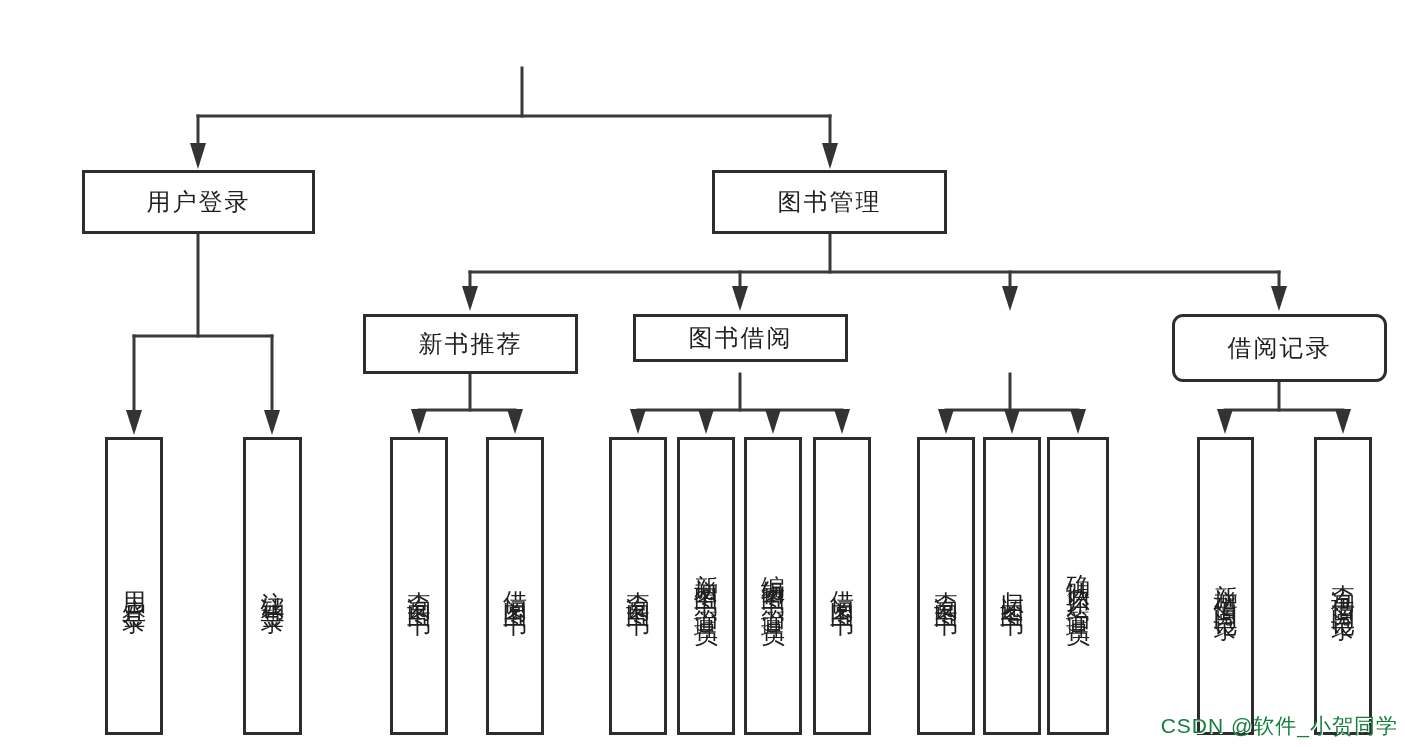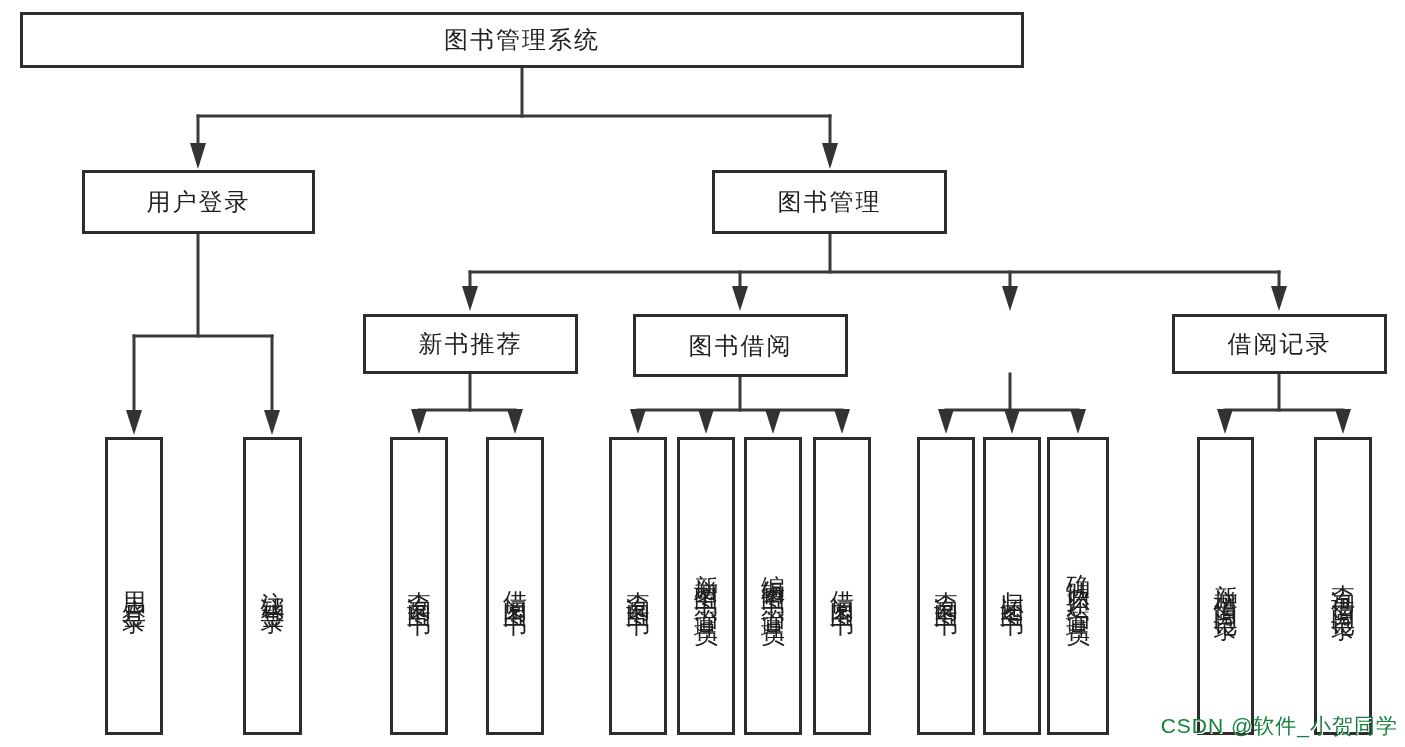--- a/index.html
+++ b/index.html
@@ -102,28 +102,27 @@
       <polygon points="765,409 781,409 773,434"></polygon>
       <polygon points="834,409 850,409 842,434"></polygon>
       <polygon points="938,409 954,409 946,434"></polygon>
       <polygon points="1004,409 1020,409 1012,434"></polygon>
       <polygon points="1070,409 1086,409 1078,434"></polygon>
       <polygon points="1217,409 1233,409 1225,434"></polygon>
       <polygon points="1335,409 1351,409 1343,434"></polygon>
     </g>
   </svg>
 
-  <div class="node" style="left:20px; top:12px; width:1004px; height:56px;">图书管理系统</div>
 
   <div class="node" style="left:82px; top:170px; width:233px; height:64px;">用户登录</div>
   <div class="node" style="left:712px; top:170px; width:235px; height:64px;">图书管理</div>
 
   <div class="node" style="left:363px; top:314px; width:215px; height:60px;">新书推荐</div>
-  <div class="node" style="left:633px; top:314px; width:215px; height:63px;">图书借阅</div>
-  <div class="node" style="left:1172px; top:314px; width:215px; height:60px;">借阅记录</div>
+  <div class="node" style="left:633px; top:314px; width:215px; height:48px;">图书借阅</div>
+  <div class="node" style="left:1172px; top:314px; width:215px; height:68px;border-radius:11px;">借阅记录</div>
 
   <div class="node leaf" style="left:105px; top:437px; width:58px; height:298px;">用户登录</div>
   <div class="node leaf" style="left:243px; top:437px; width:59px; height:298px;">注销登录</div>
 
   <div class="node leaf" style="left:390px; top:437px; width:58px; height:298px;">查询图书</div>
   <div class="node leaf" style="left:486px; top:437px; width:58px; height:298px;">借阅图书</div>
 
   <div class="node leaf" style="left:609px; top:437px; width:58px; height:298px;">查询图书</div>
   <div class="node leaf" style="left:677px; top:437px; width:58px; height:298px;">新增图书（管理员）</div>
   <div class="node leaf" style="left:744px; top:437px; width:58px; height:298px;">编辑图书（管理员）</div>

